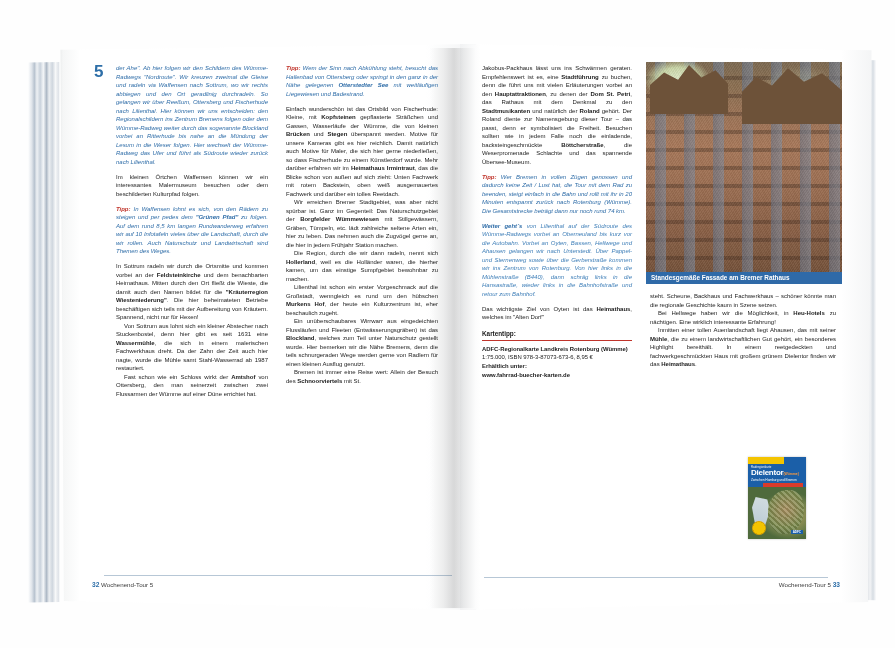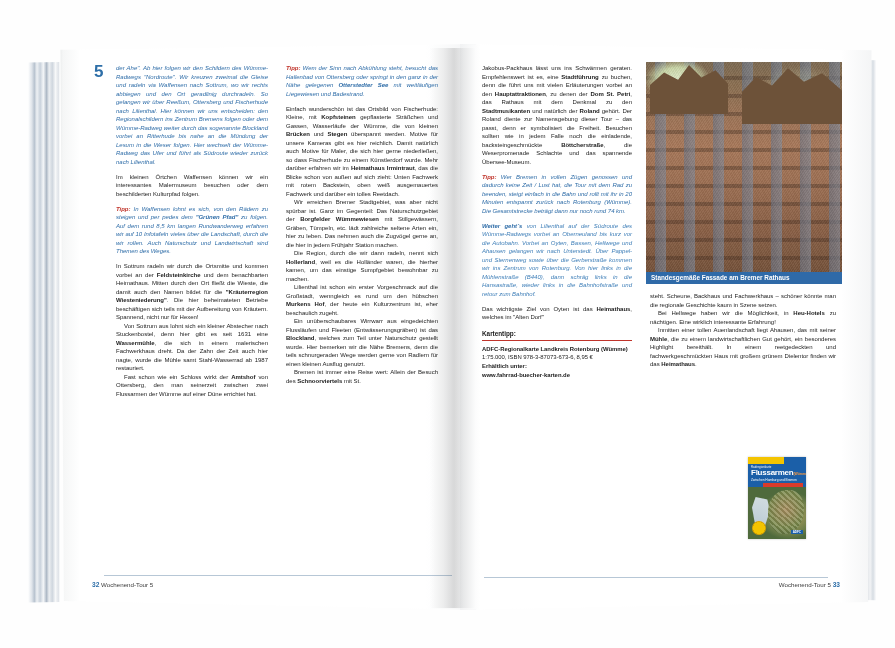--- a/index.html
+++ b/index.html
@@ -454,21 +454,21 @@
         <p>steht. Scheune, Backhaus und Fachwerkhaus – schöner könnte man die regionale Geschichte kaum in Szene setzen.</p>
 
         <p class="ind"><span>Bei Hellwege haben wir die Möglichkeit, in </span><b>Heu-Hotels</b><span> zu nächtigen. Eine wirklich interessante Erfahrung!</span></p>
 
         <p class="ind"><span>Inmitten einer tollen Auenlandschaft liegt Ahausen, das mit seiner </span><b>Mühle</b><span>, die zu einem landwirtschaftlichen Gut gehört, ein besonderes Highlight bereithält. In einem reetgedeckten und fachwerkgeschmückten Haus mit großem grünem Dielentor finden wir das </span><b>Heimathaus</b><span>.</span></p>
       </div>
 
       <div class="mapcover" style="left:288px; top:413px;">
         <div class="mc-top"></div>
         <div class="mc-brand">Radregionkarte</div>
-        <div class="mc-title"><span>Flussarmen</span><span class="sub">(Wümme)</span></div>
+        <div class="mc-title"><span>Dielentor</span><span class="sub">(Wümme)</span></div>
         <div class="mc-sub2">Zwischen Hamburg und Bremen</div>
         <div class="mc-badge"></div>
         <div class="mc-icons"></div>
         <div class="mc-map"></div>
         <div class="mc-seal"></div>
         <div class="mc-logo">ADFC</div>
       </div>
 
       <div class="footer-rule" style="left:24px; right:46px; bottom:32px;"></div>
       <div class="footer footer-right">

